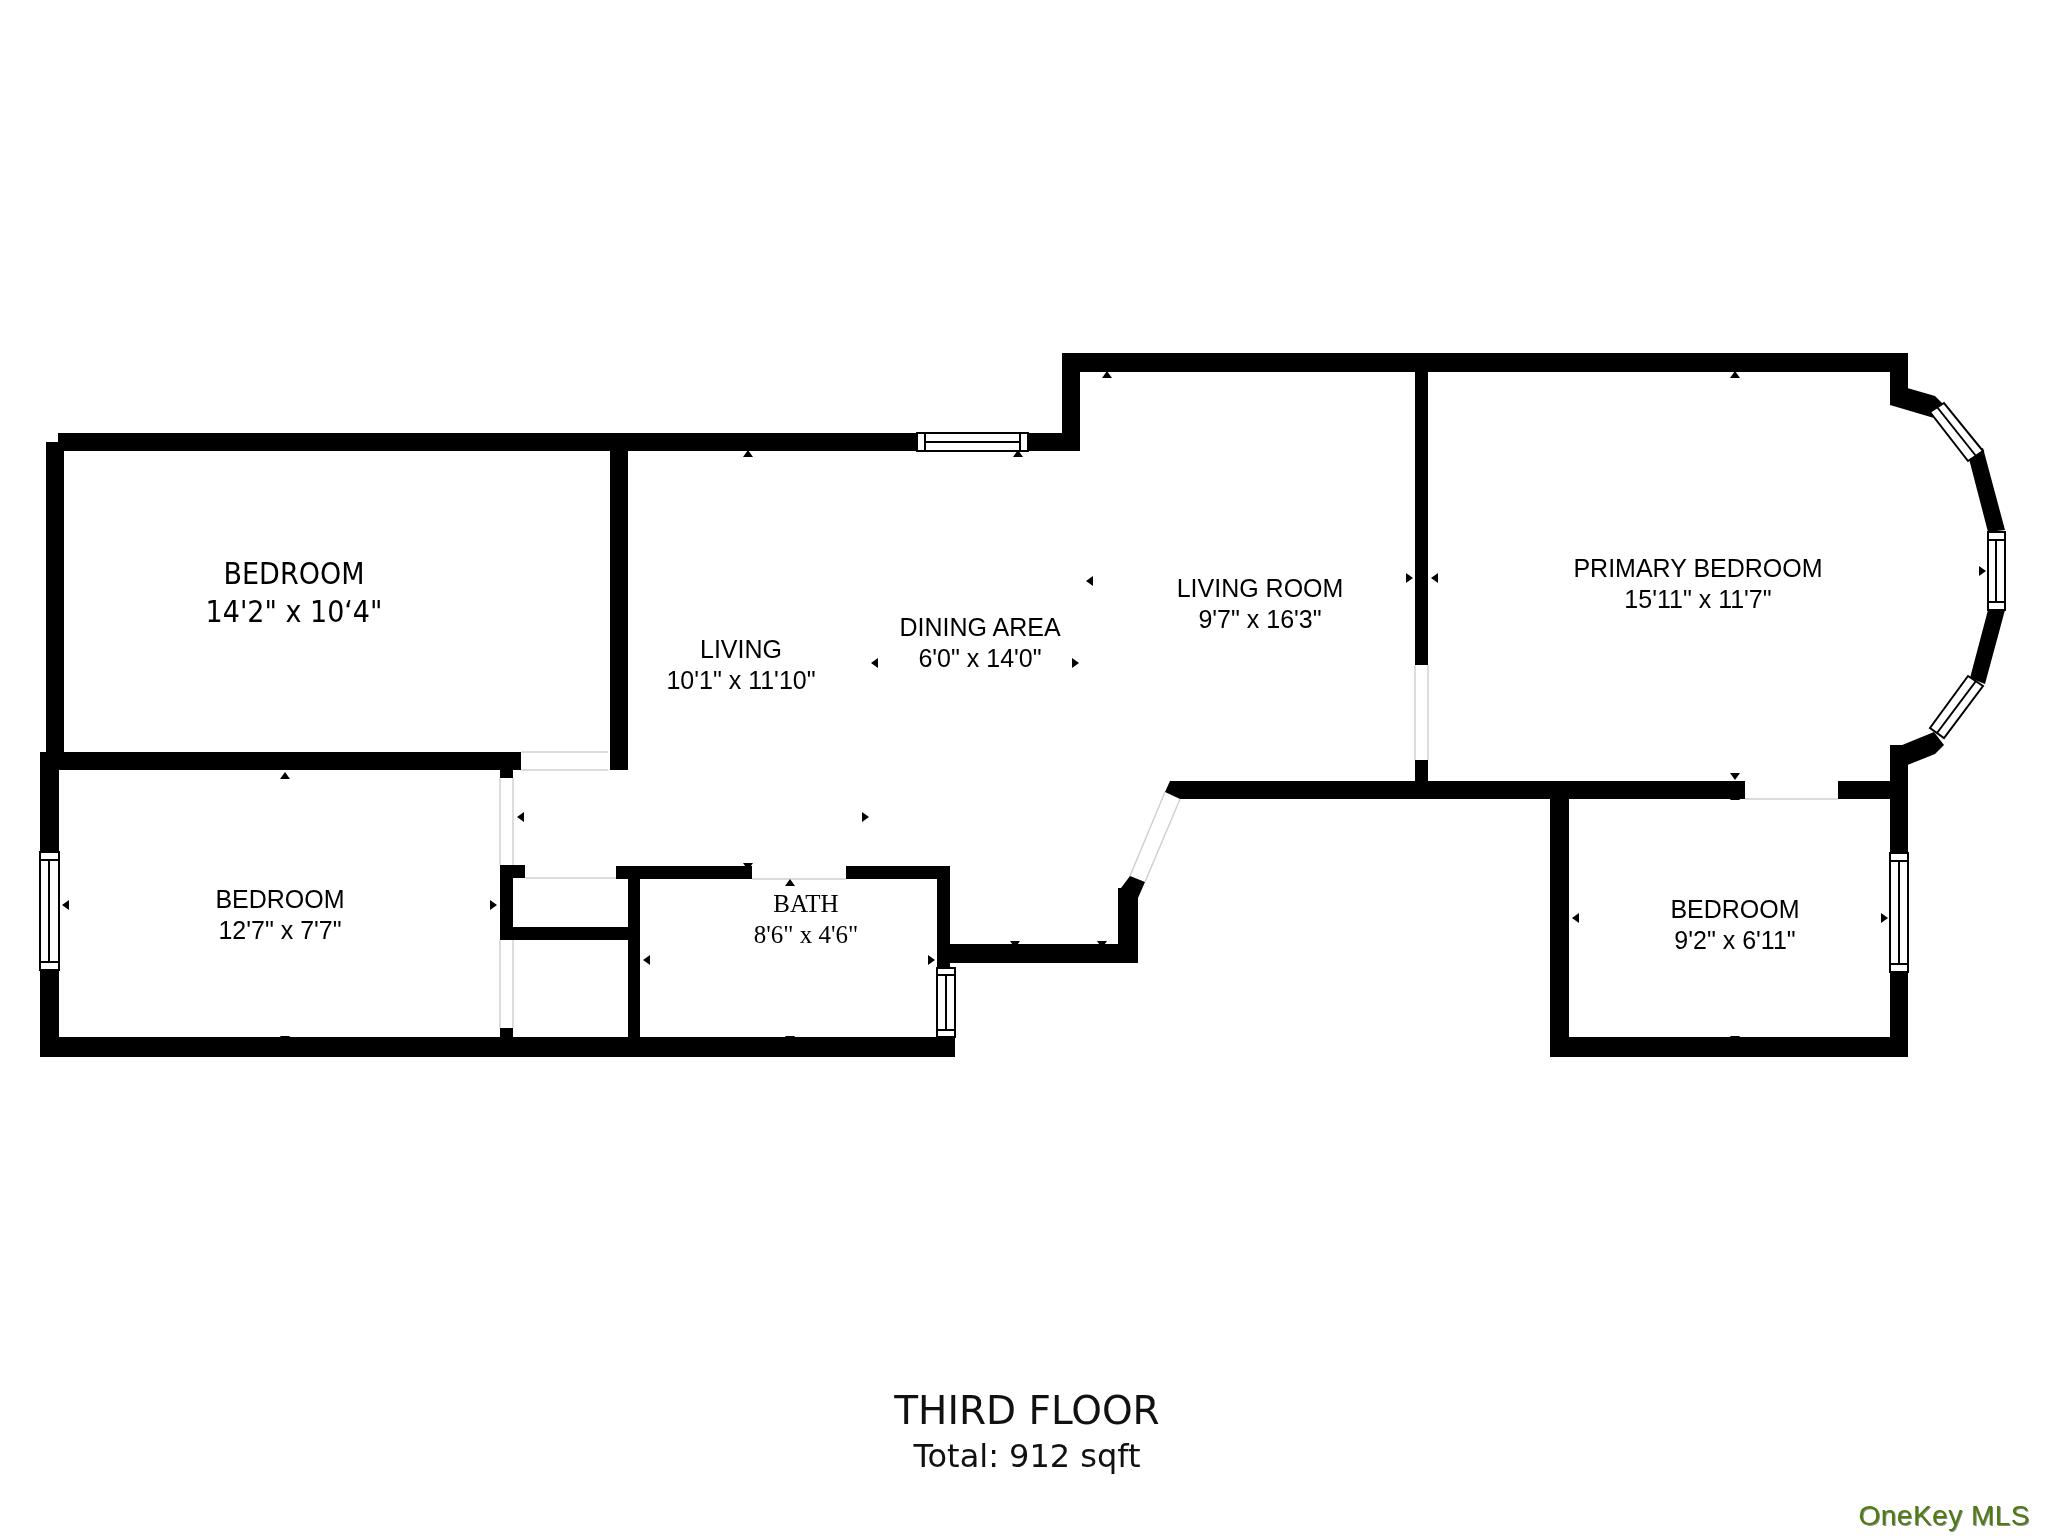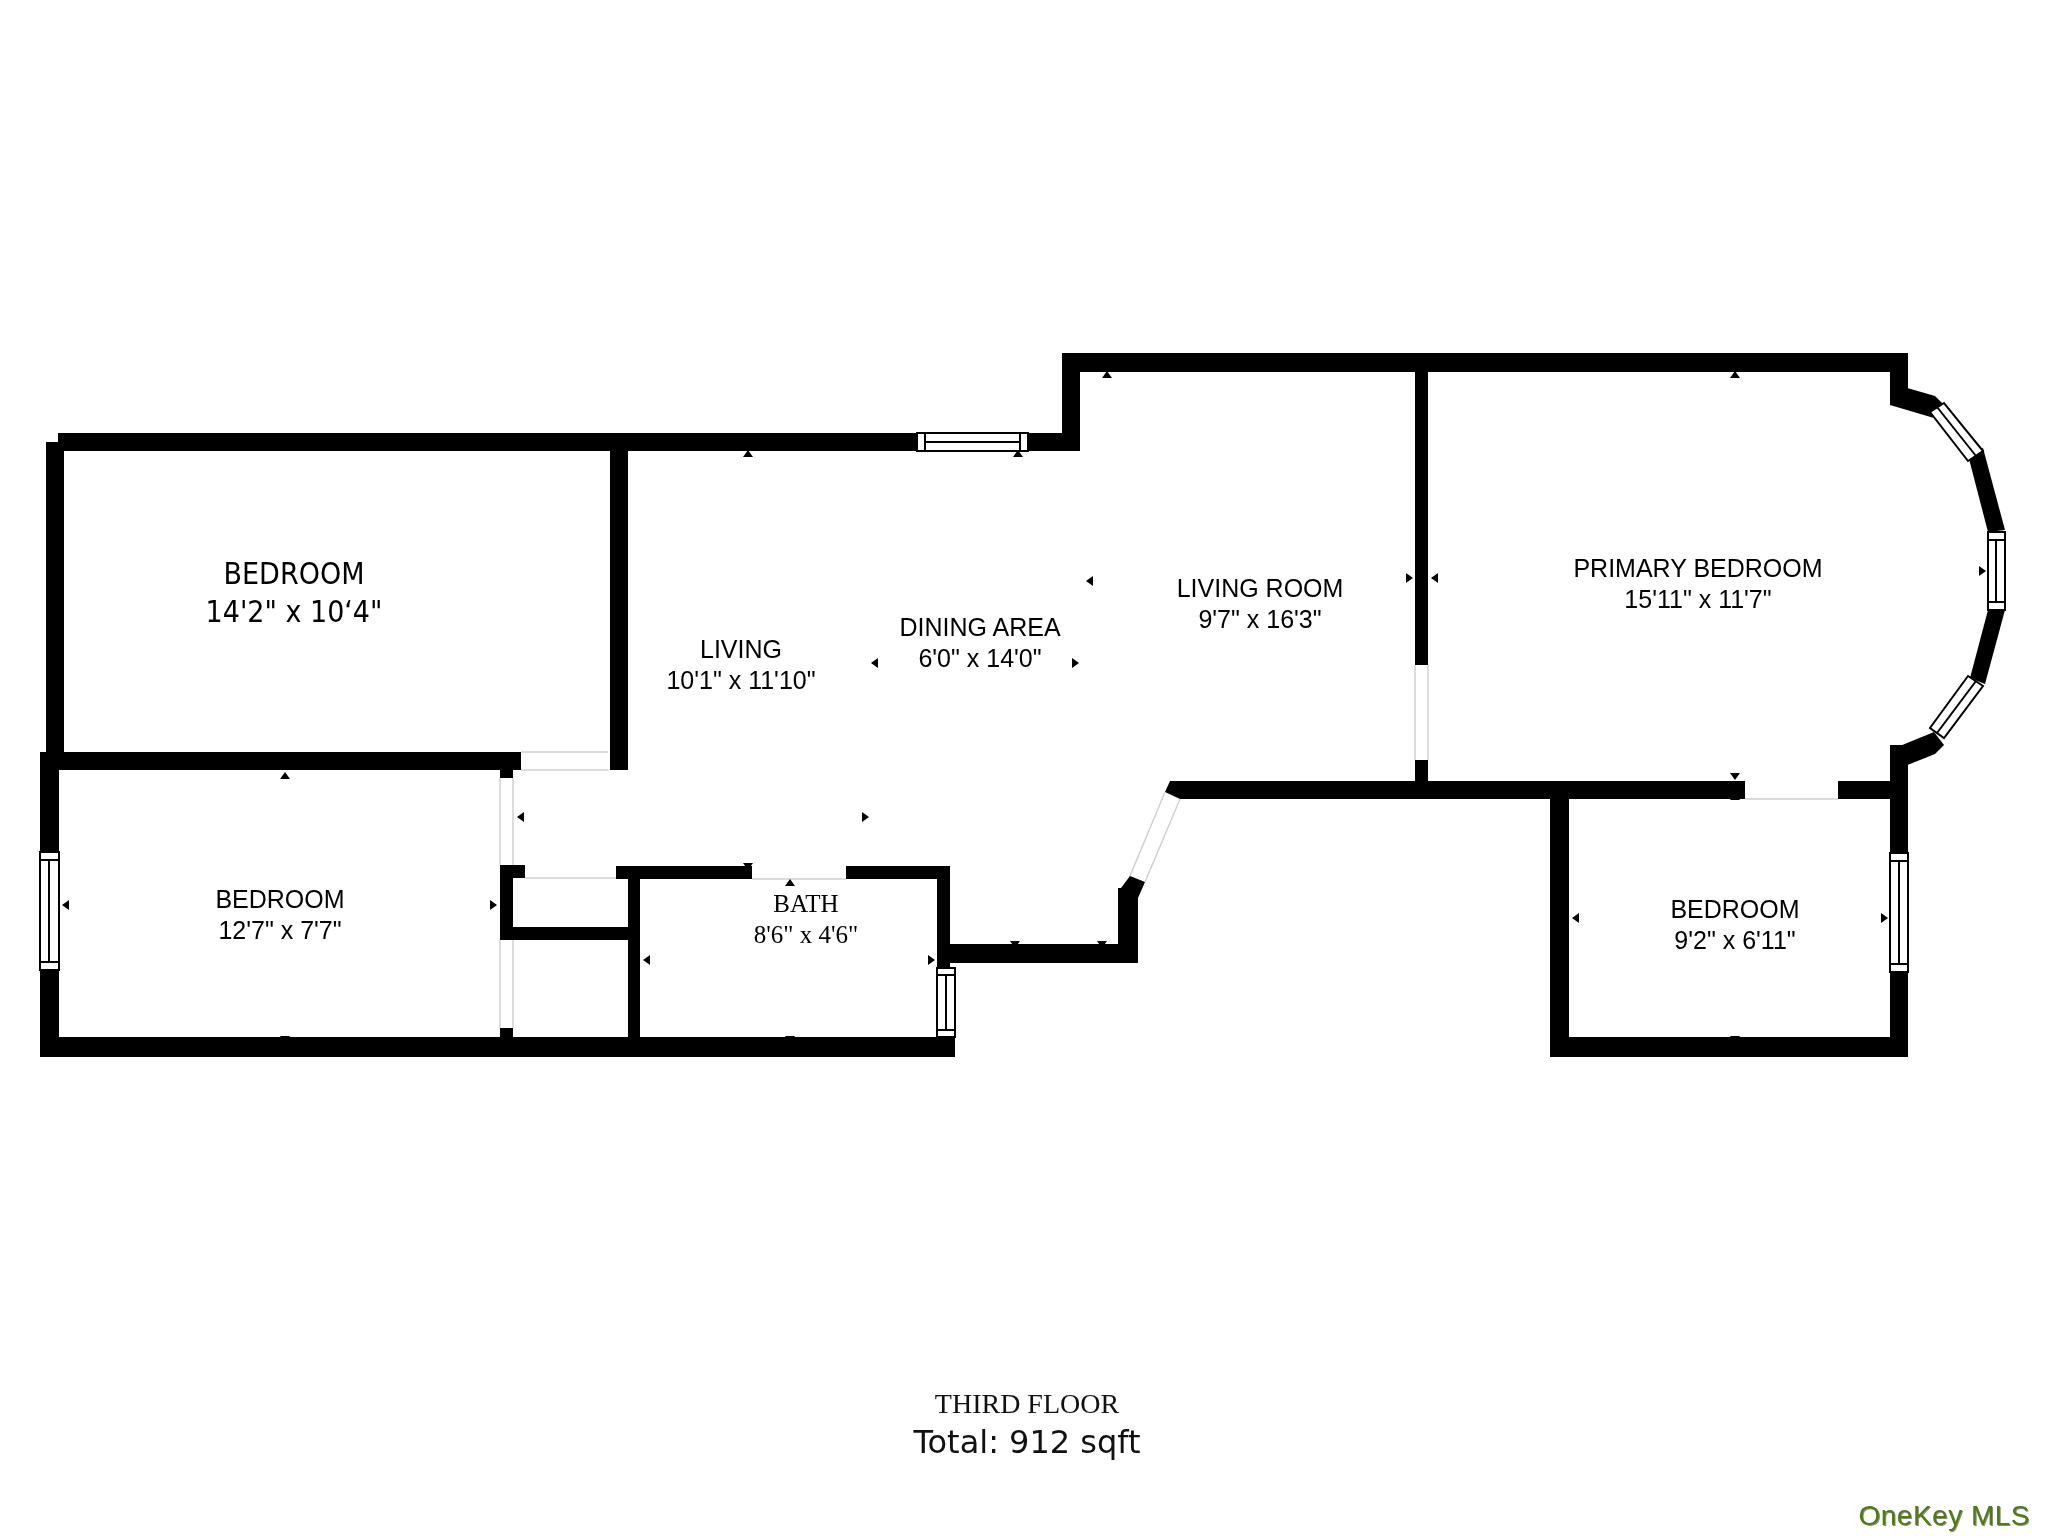--- a/index.html
+++ b/index.html
@@ -7,21 +7,21 @@
   #plan { position: absolute; left: 0; top: 0; }
   .wall { fill: #000000; }
   .win { fill: #ffffff; stroke: #000000; stroke-width: 2; }
   .winline { stroke: #000000; stroke-width: 2; fill: none; }
   .opening { stroke: #d0d0d0; stroke-width: 1.5; fill: none; }
   .marker { fill: #000000; }
   .room-label { position: absolute; text-align: center; color: #000; line-height: 1.25; white-space: nowrap; transform: translateX(-50%); font-family: "Liberation Sans", sans-serif; font-size: 25px; }
   .room-label .name, .room-label .dims { display: block; }
   .room-label.big { font-size: 30px; font-family: "DejaVu Sans", sans-serif; font-stretch: condensed; }
   .footer { position: absolute; left: 1027px; top: 1386px; transform: translateX(-50%); text-align: center; font-family: "DejaVu Sans", sans-serif; color: #111; line-height: 1.28; }
-  .footer .floor { display: block; font-size: 28px; font-family: Liberation Serif, serif; }
+  .footer .floor { display: block; font-size: 39px; }
   .footer .total { display: block; font-size: 32px; }
   .watermark { position: absolute; right: 18px; bottom: 4px; font-family: "Liberation Sans", sans-serif; font-size: 28px; color: #4d7c0f; text-shadow: 1px 1px 0 #8a8a8a; letter-spacing: 0.5px; }
 </style>
 </head>
 <body>
 
 <svg id="plan" width="2048" height="1536" viewBox="0 0 2048 1536">
   <g>
 
     <rect class="wall" x="58" y="433" width="1022" height="18"></rect>

